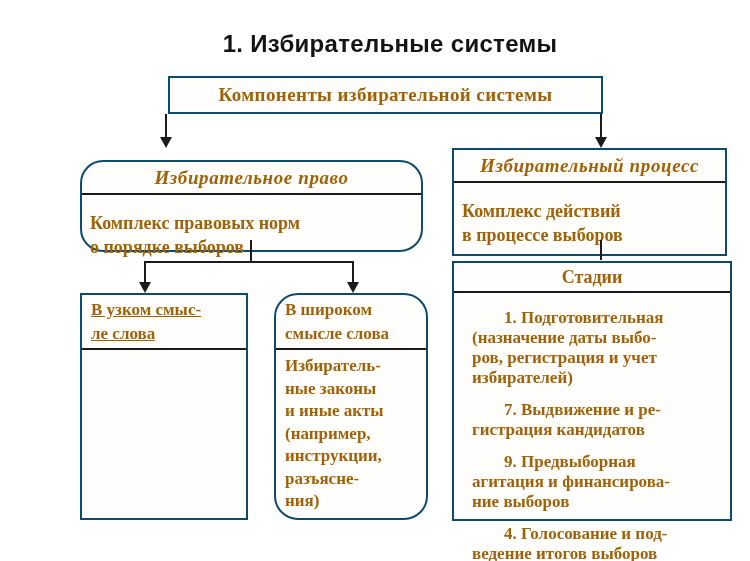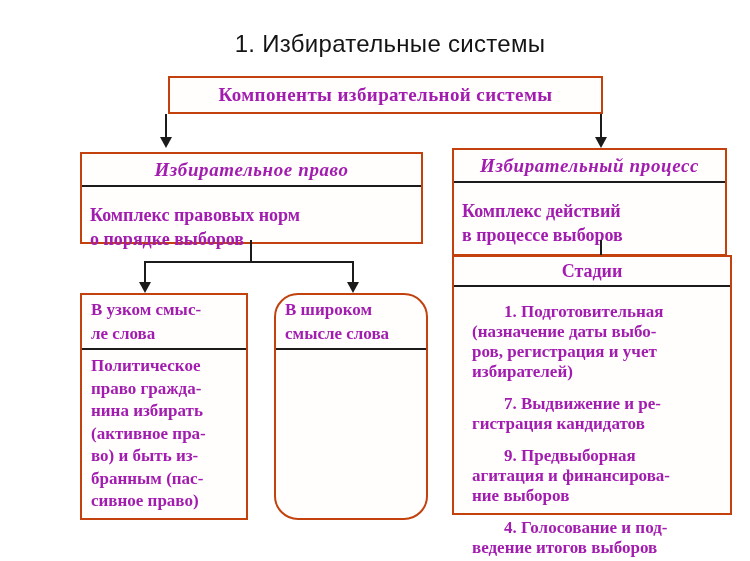--- a/index.html
+++ b/index.html
@@ -9,31 +9,31 @@
     height: 561px;
     background: #ffffff;
     overflow: hidden;
     font-family: "Liberation Serif", "DejaVu Serif", serif;
   }
   .title {
     position: absolute;
     left: 40px; top: 30px; width: 700px;
     text-align: center;
     font-family: "Liberation Sans", "DejaVu Sans", sans-serif;
-    font-weight: normal;
+    font-weight: bold;
     font-size: 24px;
     color: #141414;
     letter-spacing: 0.3px;
   }
   .box {
     position: absolute;
     box-sizing: border-box;
-    border: 2px solid #c2410c;
+    border: 2px solid #0c4a6e;
     background: #fffefd;
-    color: #a21caf;
+    color: #a16207;
     font-weight: bold;
   }
   .hdr {
     box-sizing: border-box;
     border-bottom: 2px solid #1b1b1b;
     display: flex;
     align-items: center;
     justify-content: center;
     text-align: center;
   }
@@ -42,30 +42,30 @@
   .pre { white-space: pre-line; }
   .body-txt {
     box-sizing: border-box;
     padding: 16px 8px;
   }
   
   .root-box { left: 168px; top: 76px; width: 435px; height: 38px;
               display: flex; align-items: center; justify-content: center;
               font-size: 19px; letter-spacing: 0.4px; }
   
-  .left-box  { left: 80px;  top: 152px; width: 343px; height: 92px; }
+  .left-box  { left: 80px;  top: 160px; width: 343px; height: 92px; border-radius: 23px; }
   .right-box { left: 452px; top: 148px; width: 275px; height: 108px; }
   .left-box .hdr, .right-box .hdr { height: 33px; font-size: 19px; }
   .left-box .body-txt, .right-box .body-txt { font-size: 18px; line-height: 24px; }
   
-  .narrow-box { left: 80px;  top: 293px; width: 168px; height: 227px; }
+  .narrow-box { left: 80px;  top: 293px; width: 168px; height: 227px; text-decoration: underline; }
   .broad-box  { left: 274px; top: 293px; width: 154px; height: 227px; border-radius: 24px; }
   .narrow-box .hdr, .broad-box .hdr { height: 55px; font-size: 17px; line-height: 24px; }
   .narrow-box .body-txt, .broad-box .body-txt { font-size: 17px; line-height: 22.5px; padding: 5px 9px; }
-  .stages-box { left: 452px; top: 255px; width: 280px; height: 260px; }
+  .stages-box { left: 452px; top: 261px; width: 280px; height: 260px; }
   .stages-box .hdr { height: 30px; font-size: 18px; }
   .stages-body { box-sizing: border-box; padding: 3px 6px; font-size: 17px; line-height: 20px; }
   .stages-body p { margin: 12px; text-indent: 32px; white-space: pre-line; }
   
   .line { position: absolute; background: #1b1b1b; }
   .v { width: 2px; }
   .h { height: 2px; }
   .arrow-down {
     position: absolute; width: 0; height: 0;
     border-left: 6px solid transparent;
@@ -106,32 +106,32 @@
   <div class="line v" style="left:144px; top:261px; height:22px;"></div>
   <div class="arrow-down" style="left:139px; top:282px;"></div>
   <div class="line v" style="left:352px; top:261px; height:22px;"></div>
   <div class="arrow-down" style="left:347px; top:282px;"></div>
 
   <div class="line v" style="left:600px; top:240px; height:20px;"></div>
 
   <div class="box narrow-box">
     <div class="hdr left-align pre">В узком смыс-
 ле слова</div>
-    <div class="body-txt pre">Политическое
-право гражда-
-нина избирать
-(активное пра-
-во) и быть из-
-бранным (пас-
-сивное право)</div>
   </div>
 
   <div class="box broad-box">
     <div class="hdr left-align pre">В широком
 смысле слова</div>
+    <div class="body-txt pre">Избиратель-
+ные законы
+и иные акты
+(например,
+инструкции,
+разъясне-
+ния)</div>
   </div>
 
   <div class="box stages-box">
     <div class="hdr">Стадии</div>
     <div class="stages-body">
       <p>1. Подготовительная
 (назначение даты выбо-
 ров, регистрация и учет
 избирателей)</p>
       <p>7. Выдвижение и ре-

